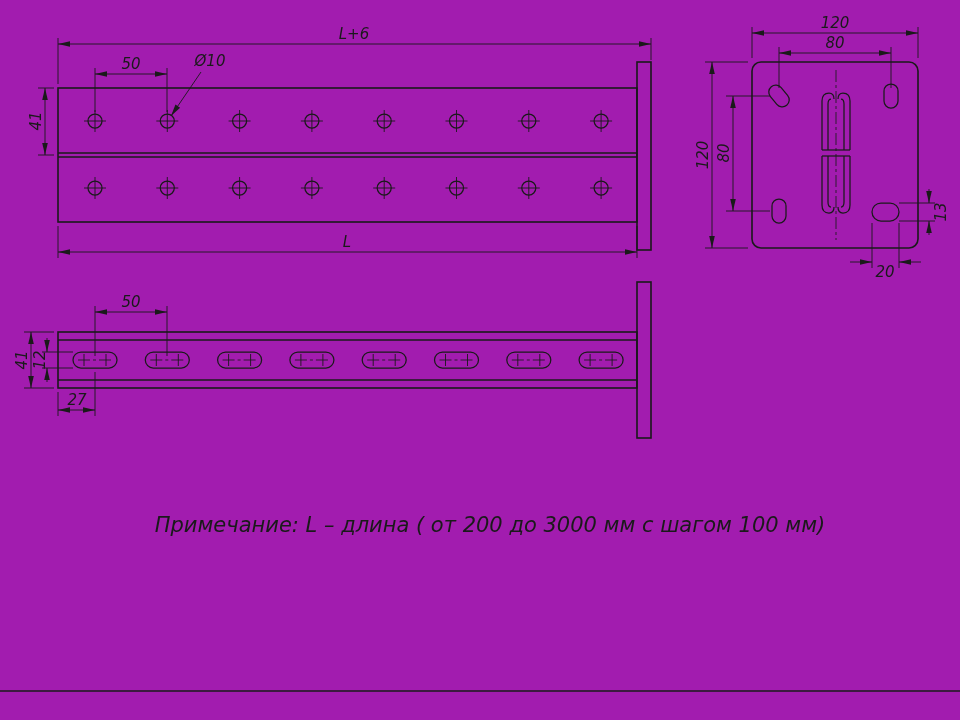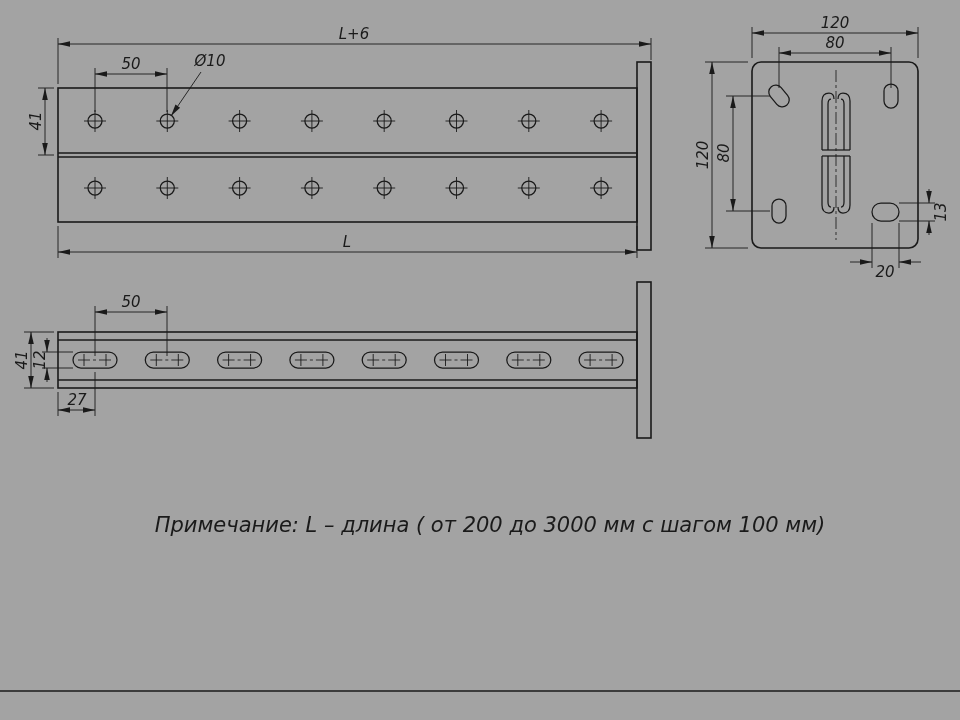--- a/index.html
+++ b/index.html
@@ -1,16 +1,16 @@
 <!DOCTYPE html>
 <html><head>
 <meta charset="utf-8">
 <style>
   html,body{margin:0;padding:0;background:#ffffff;}
-  .stage{position:relative;width:960px;height:720px;background:#a3a3a3;overflow:hidden;}
+  .stage{position:relative;width:960px;height:720px;background:#a21caf;overflow:hidden;}
   svg{display:block;}
   .obj{stroke:#1a1a1a;stroke-width:1.6;fill:none;}
   .obj2{stroke:#1a1a1a;stroke-width:1.25;fill:none;}
   .dim{stroke:#1a1a1a;stroke-width:0.9;fill:none;}
   .thin{stroke:#1a1a1a;stroke-width:0.9;fill:none;}
   .center{stroke:#1a1a1a;stroke-width:0.85;fill:none;stroke-dasharray:12 3 3 3;}
   .dimtext{font:italic 15px "DejaVu Sans",sans-serif;fill:#1a1a1a;text-anchor:middle;}
   .note{font:italic 21px "DejaVu Sans",sans-serif;fill:#1a1a1a;text-anchor:middle;}
 </style>
 </head>

